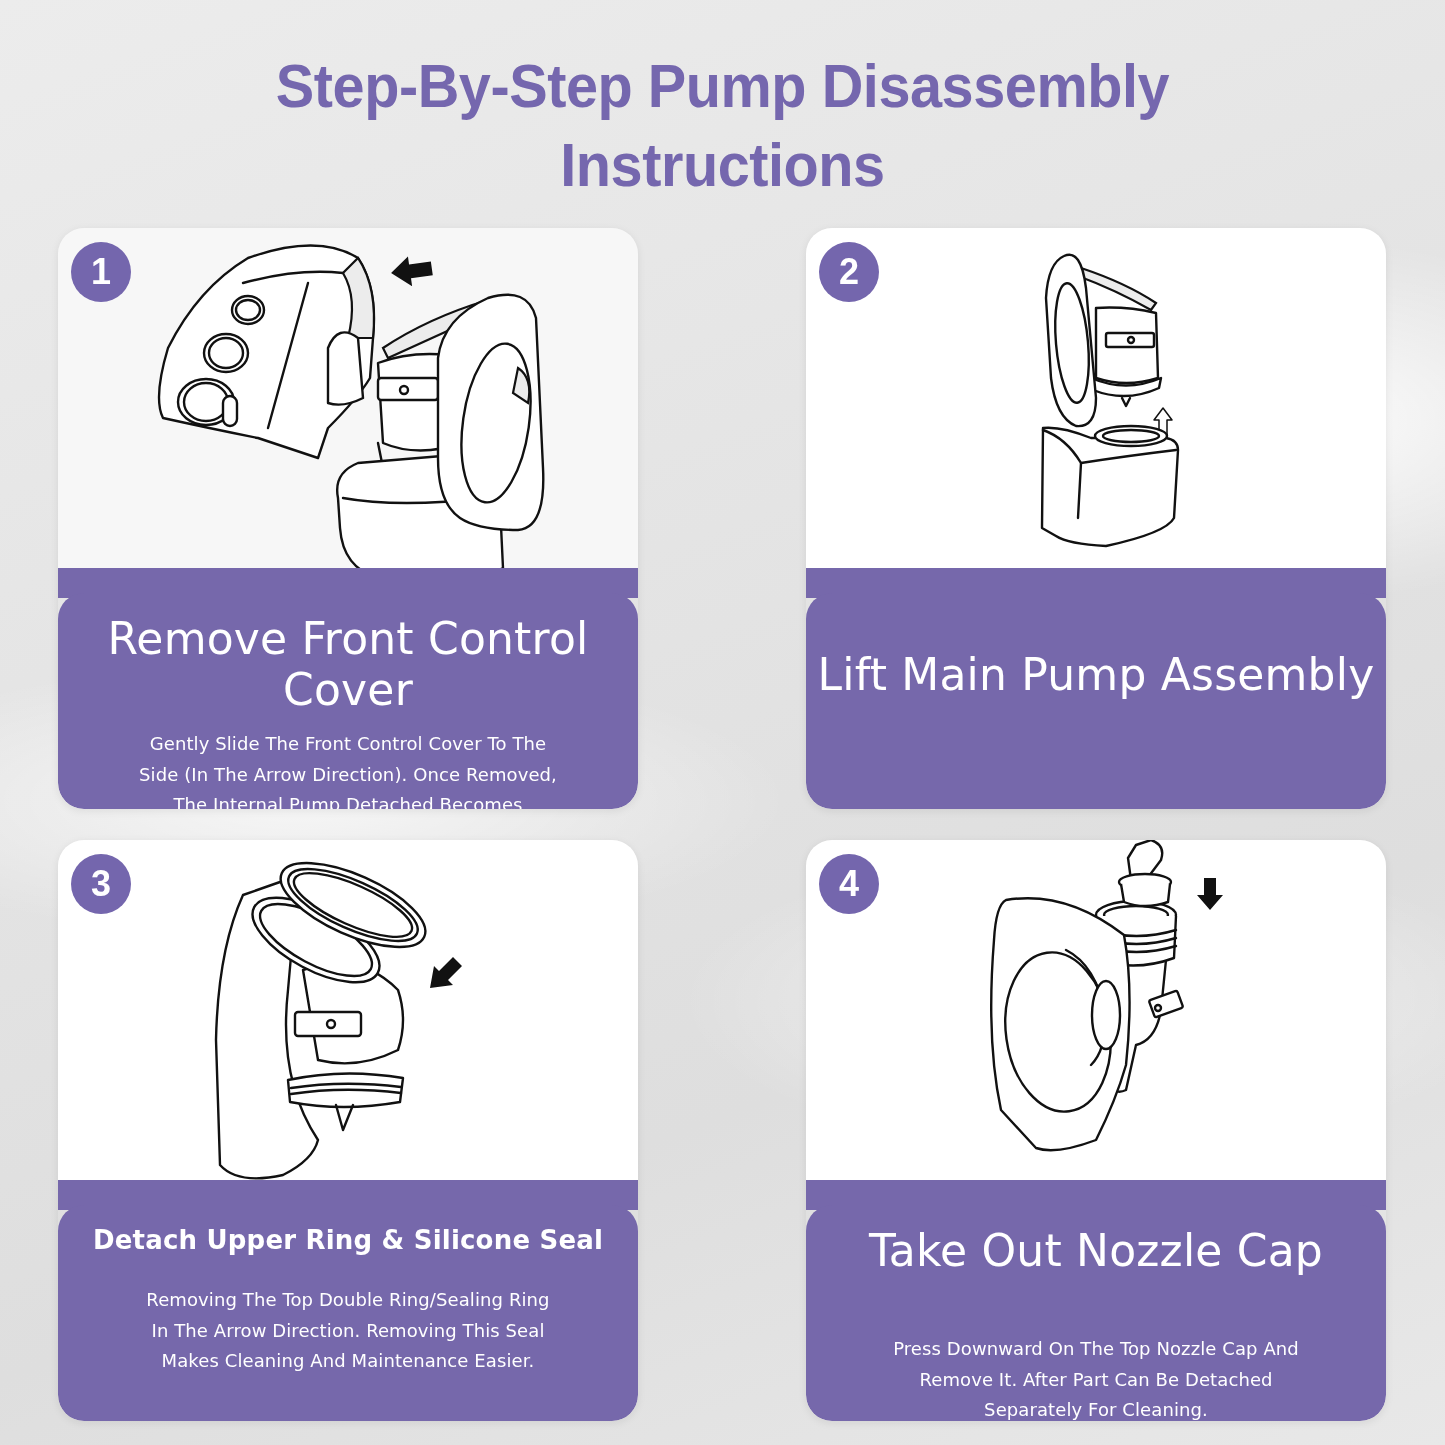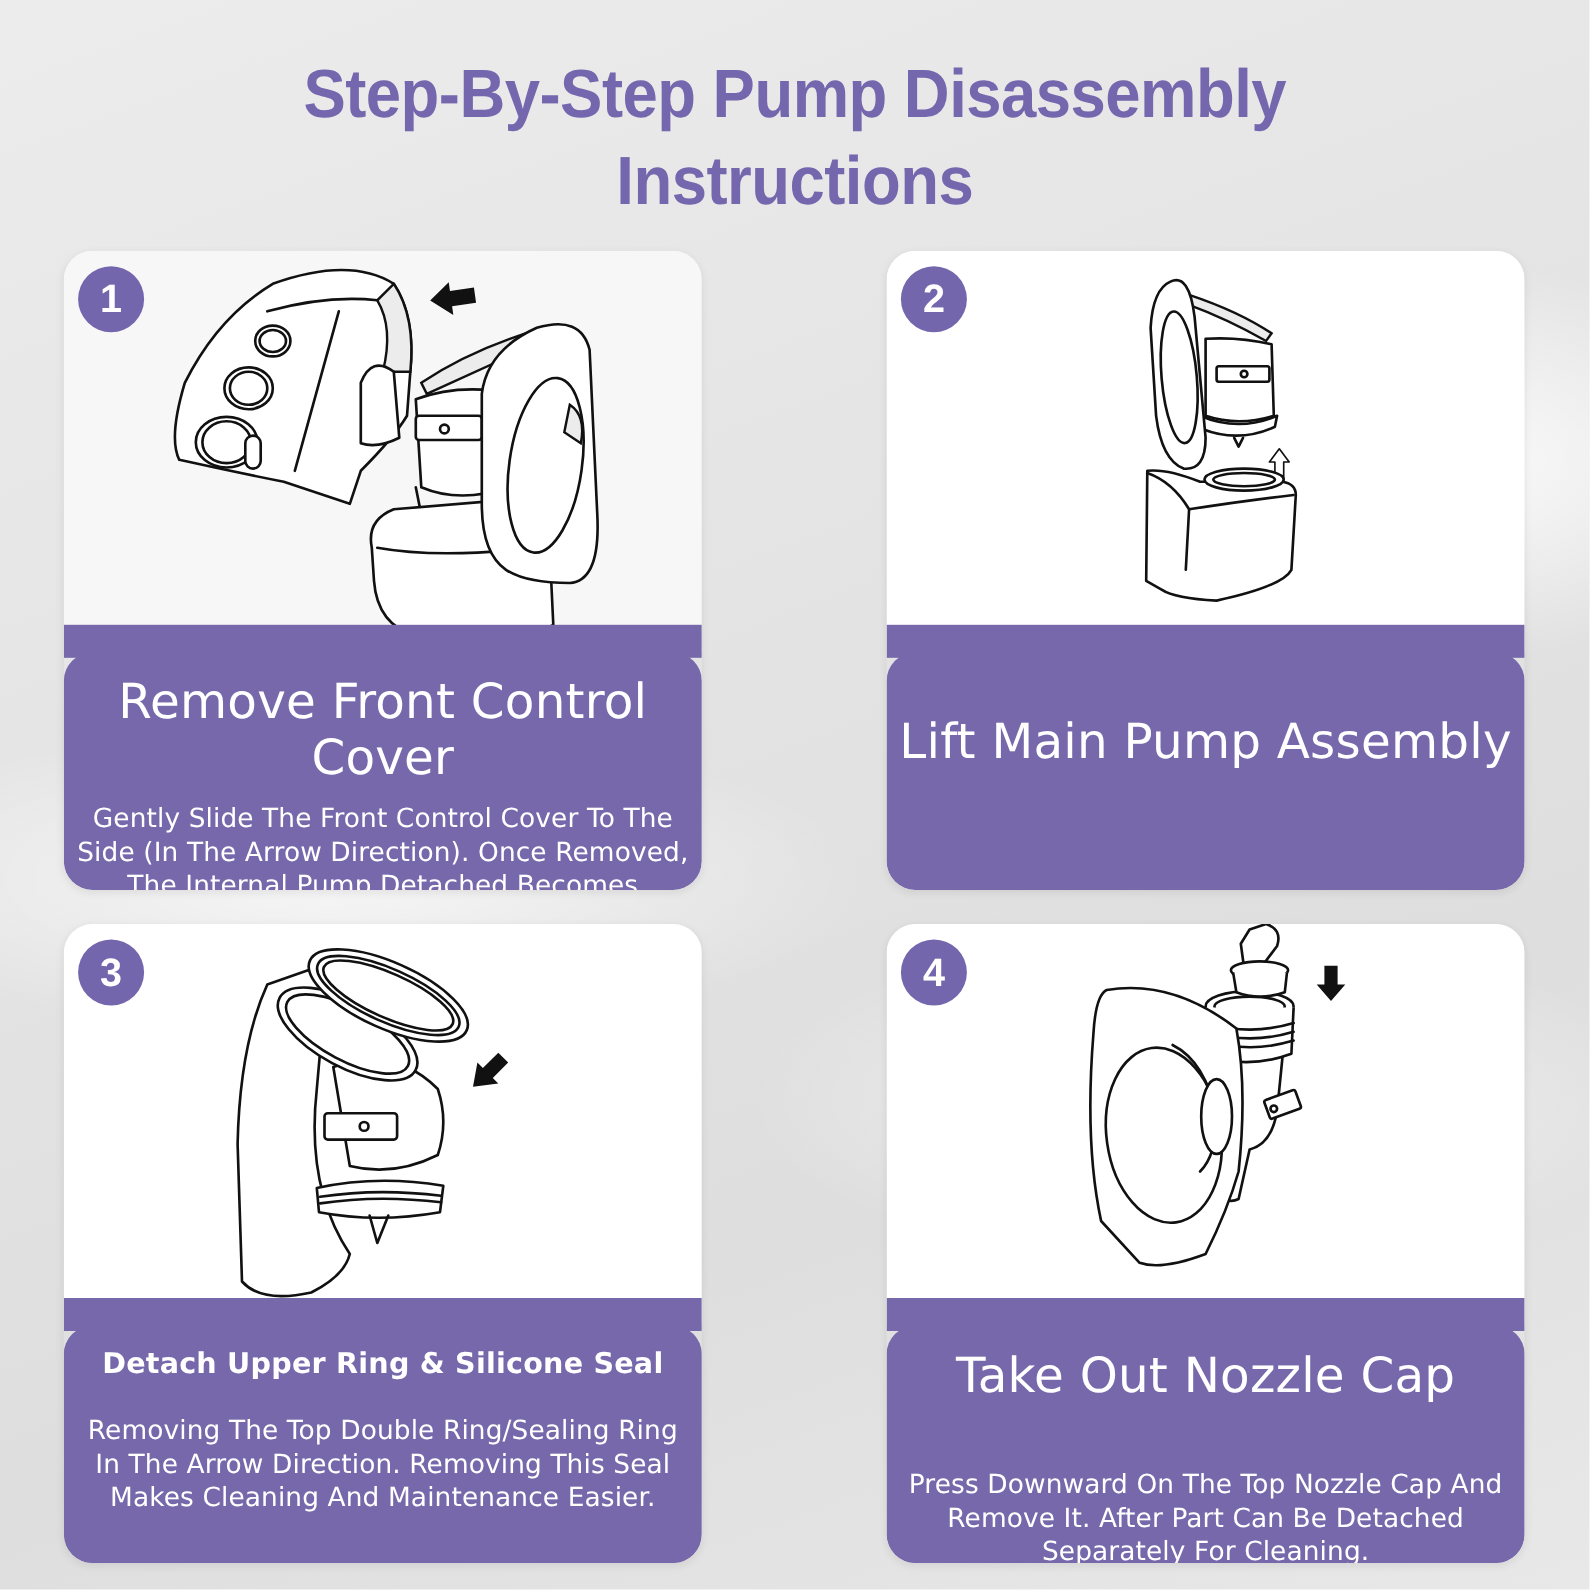--- a/index.html
+++ b/index.html
@@ -59,21 +59,21 @@
   .step-title {
     font-family: "DejaVu Sans", sans-serif;
     font-weight: 400;
     font-size: 44px;
     letter-spacing: 0.2px;
     display: block;
   }
   .step-title.small { font-size: 26px; font-weight: 700; }
   .step-desc {
     font-family: "DejaVu Sans", sans-serif;
-    font-size: 24px;
+    font-size: 18px;
     line-height: 30.5px;
     display: block;
     padding: 0 8px;
     letter-spacing: 0.1px;
   }
   svg.drawing { position: absolute; }
   svg .ln { fill: none; stroke: #111; stroke-width: 2.4; stroke-linejoin: round; stroke-linecap: round; }
   svg .fw { fill: #fff; stroke: #111; stroke-width: 2.4; stroke-linejoin: round; }
   svg .fg { fill: #ececec; stroke: #111; stroke-width: 2.2; }
   svg .arr { fill: #111; }

